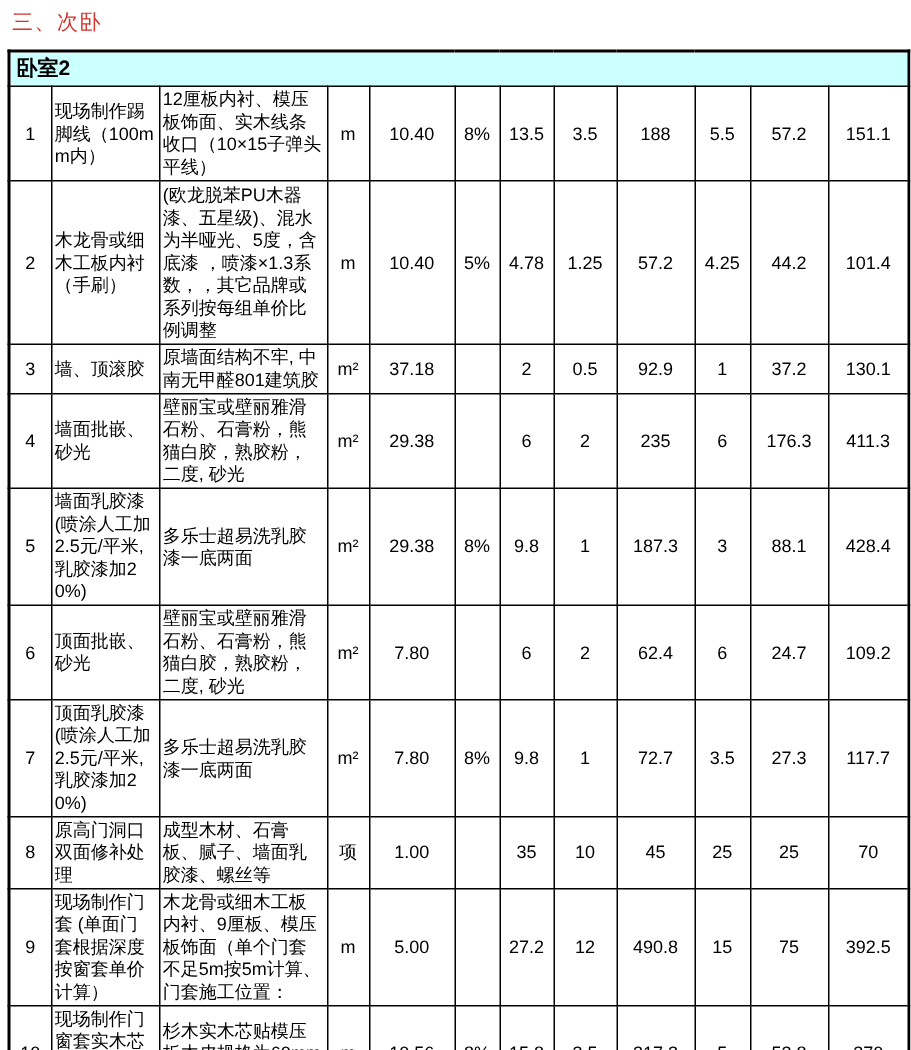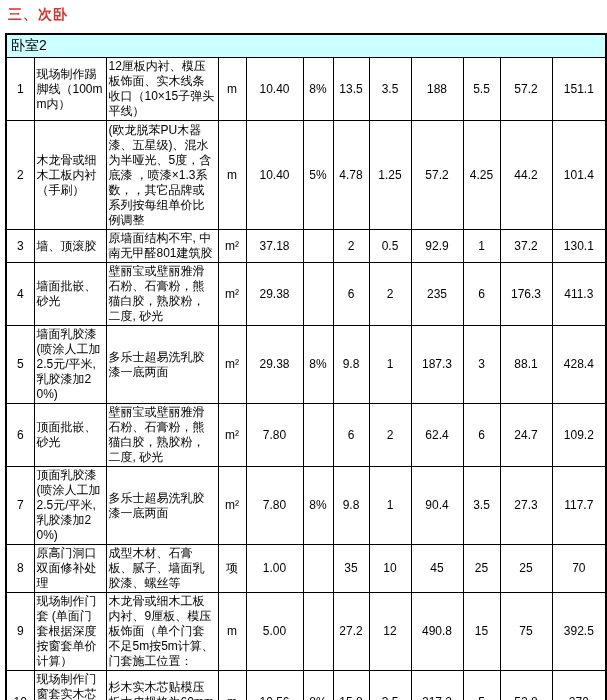--- a/index.html
+++ b/index.html
@@ -10,38 +10,38 @@
     height: 700px;
     overflow: hidden;
     font-family: "Liberation Sans", sans-serif;
     color: #000000;
   }
   .page {
     padding: 5px 0 0 5px;
   }
   .section-title {
     font-size: 14px;
-    font-weight: bold;
+    font-weight: normal;
     margin: 1px 0 9px 3px;
     letter-spacing: 1px;
   }
   table.quote {
     border-collapse: collapse;
     table-layout: fixed;
     width: 600px;
     border: 2px solid #000000;
   }
   table.quote th, table.quote td {
     border: 1px solid #000000;
     vertical-align: middle;
     overflow: hidden;
   }
   table.quote th {
     font-size: 14px;
-    font-weight: normal;
+    font-weight: bold;
     text-align: left;
     padding: 2px 2px 2px 4px;
     height: 17px;
   }
   table.quote td {
     font-size: 12px;
     line-height: 15px;
     padding: 1px 2px;
     word-break: break-all;
   }
@@ -176,21 +176,21 @@
         </tr>
         <tr>
           <td class="c0">7</td>
           <td class="c1">顶面乳胶漆 (喷涂人工加2.5元/平米, 乳胶漆加20%)</td>
           <td class="c2">多乐士超易洗乳胶漆一底两面</td>
           <td class="c3">m²</td>
           <td class="c4">7.80</td>
           <td class="c5">8%</td>
           <td class="c6">9.8</td>
           <td class="c7">1</td>
-          <td class="c8">90.4</td>
+          <td class="c8">72.7</td>
           <td class="c9">3.5</td>
           <td class="c10">27.3</td>
           <td class="c11">117.7</td>
         </tr>
         <tr>
           <td class="c0">8</td>
           <td class="c1">原高门洞口双面修补处理</td>
           <td class="c2">成型木材、石膏板、腻子、墙面乳胶漆、螺丝等</td>
           <td class="c3">项</td>
           <td class="c4">1.00</td>

